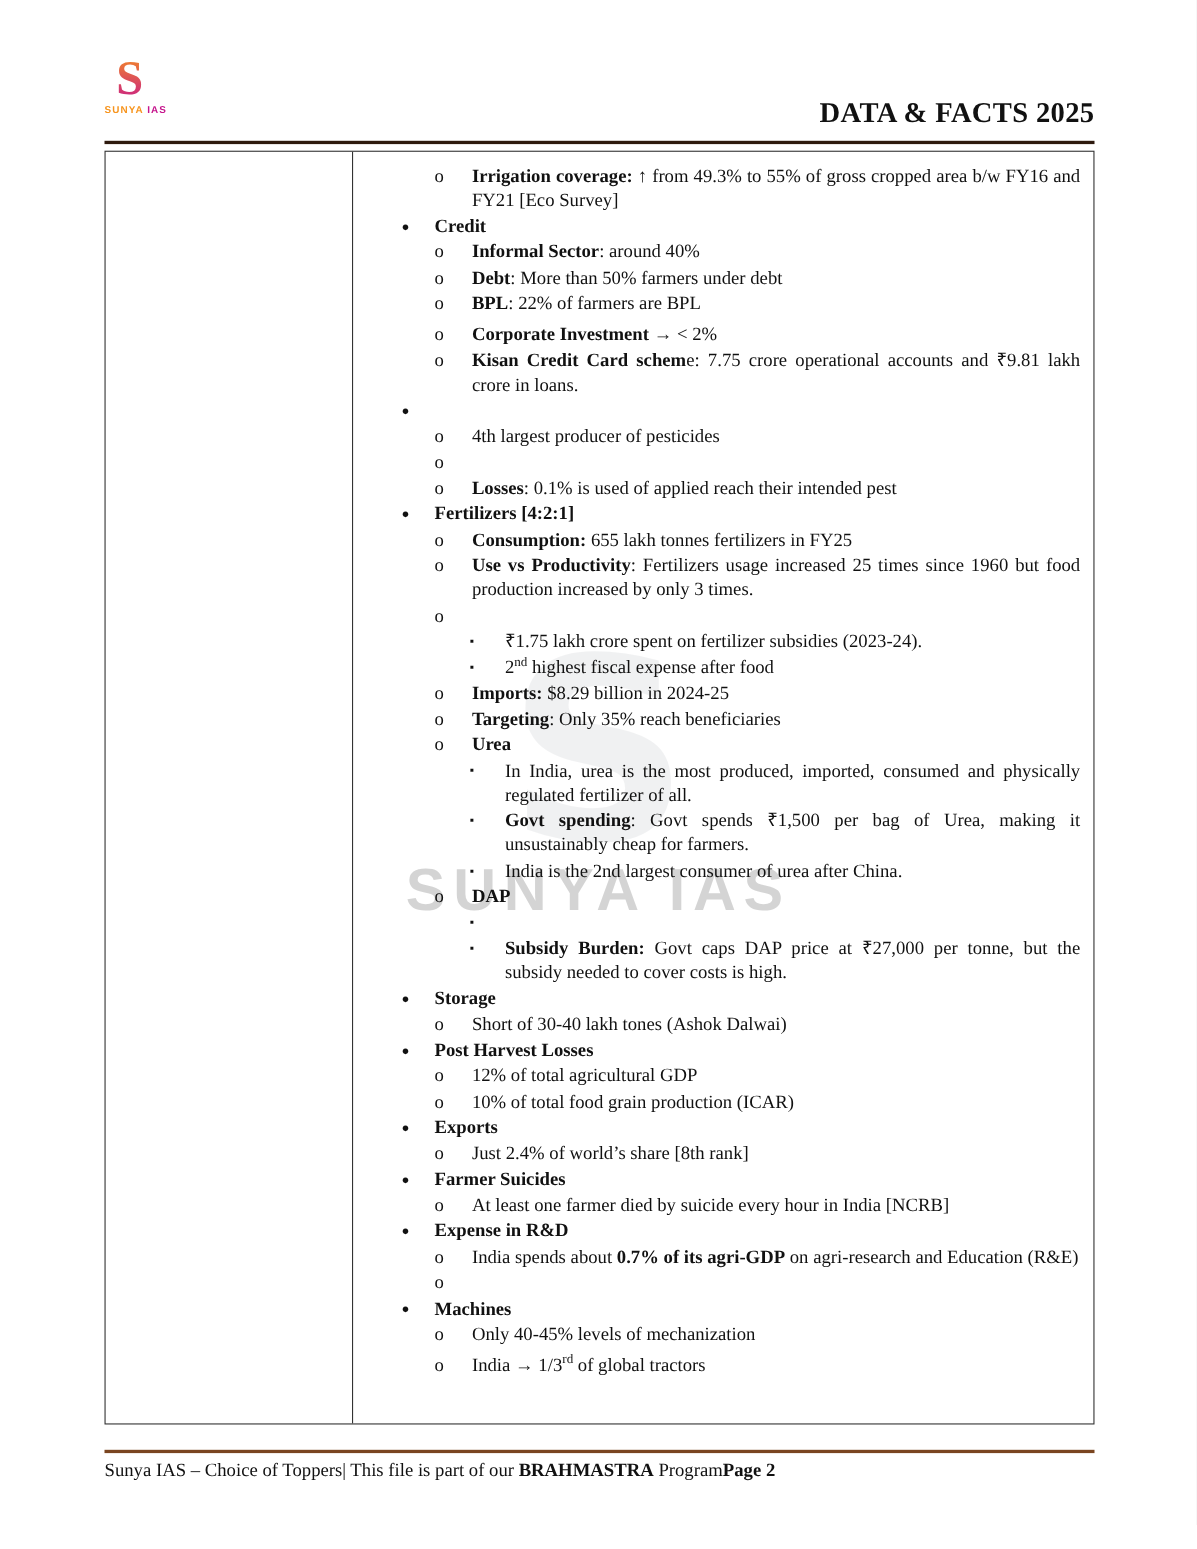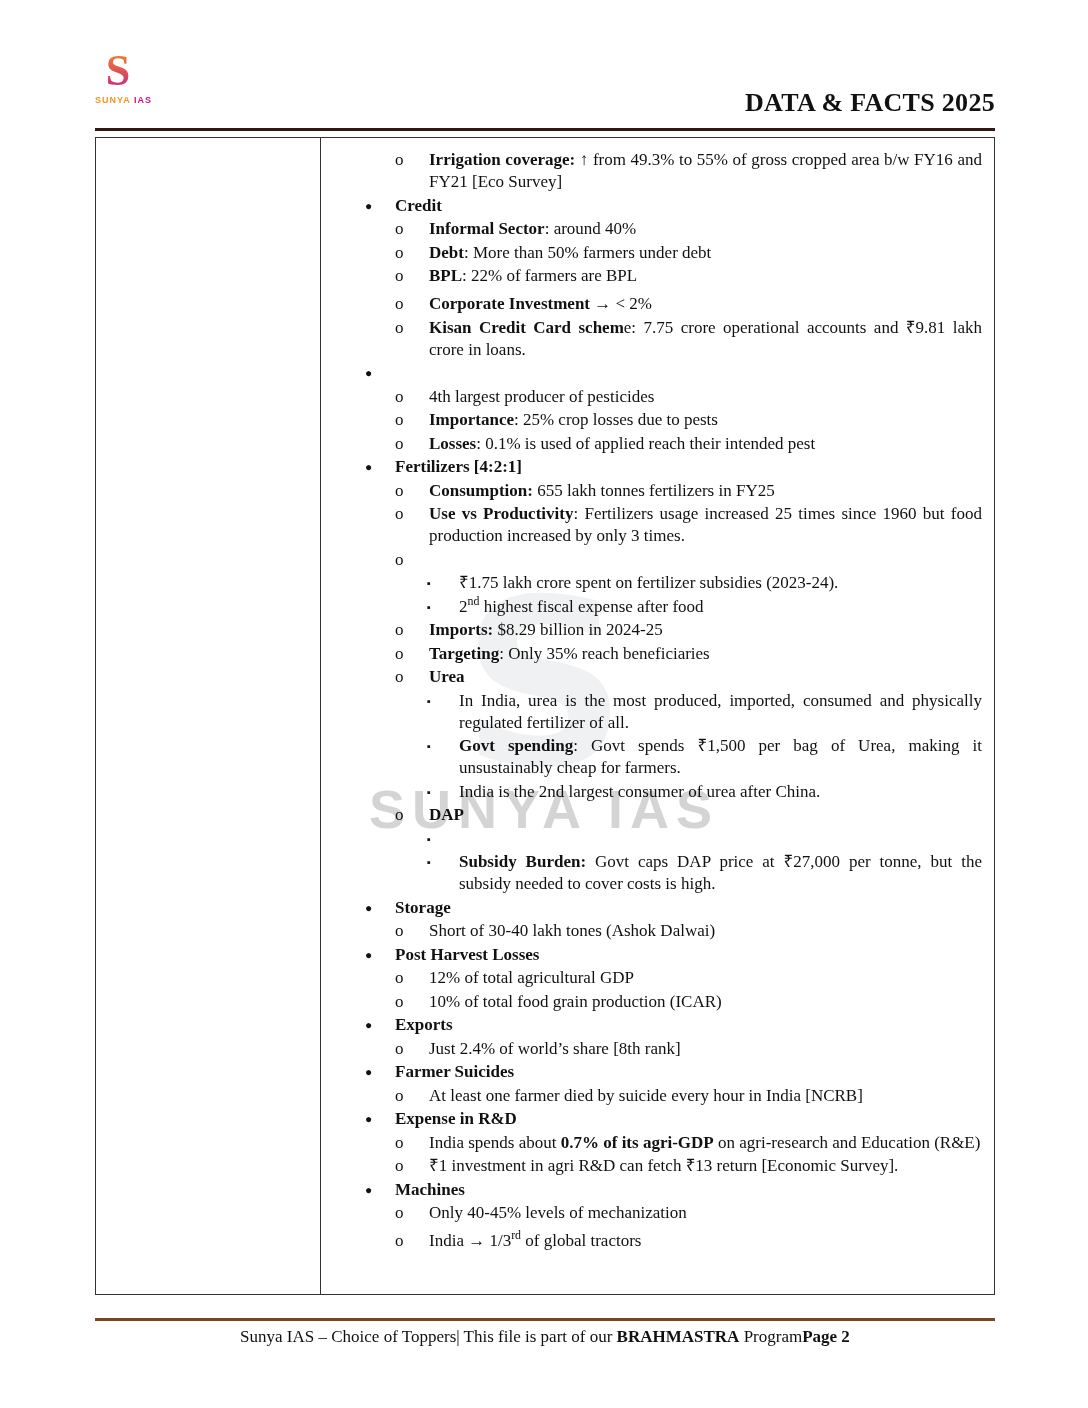--- a/index.html
+++ b/index.html
@@ -59,21 +59,21 @@
   .li.lvl2{padding-left:74px;}
   .li.lvl2 .marker{width:34px;font-size:17px;}
   .li.lvl3{padding-left:106px;}
   .li.lvl3 .marker{width:32px;font-size:11px;}
   .b{font-weight:bold;}
   sup{font-size:70%;line-height:0;}
   
   .footer-rule{position:absolute;left:95px;width:900px;top:1318px;height:3px;background:var(--footer-rule);}
   .footer-row{
     position:absolute;left:95px;width:900px;top:1327px;
-    display:flex;justify-content:center;
+    display:flex;justify-content:flex-start;
     font-size:17px;
   }
   .footer-page{font-weight:bold;}
 </style>
 </head>
 <body>
 
 <div class="page">
 
   <div class="logo">
@@ -129,21 +129,20 @@
         </div>
         <div class="li lvl1">
           <span class="marker">●</span>
         </div>
         <div class="li lvl2">
           <span class="marker">o</span>
           <span class="txt"><span>4th largest producer of pesticides</span></span>
         </div>
         <div class="li lvl2">
           <span class="marker">o</span>
-          <span class="txt"><span class="b">Importance</span><span>: 25% crop losses due to pests</span></span>
         </div>
         <div class="li lvl2">
           <span class="marker">o</span>
           <span class="txt"><span class="b">Losses</span><span>: 0.1% is used of applied reach their intended pest</span></span>
         </div>
         <div class="li lvl1">
           <span class="marker">●</span>
           <span class="txt"><span class="b">Fertilizers [4:2:1]</span></span>
         </div>
         <div class="li lvl2">
@@ -239,21 +238,20 @@
         <div class="li lvl1">
           <span class="marker">●</span>
           <span class="txt"><span class="b">Expense in R&amp;D</span></span>
         </div>
         <div class="li lvl2">
           <span class="marker">o</span>
           <span class="txt"><span>India spends about </span><span class="b">0.7% of its agri-GDP</span><span> on agri-research and Education (R&amp;E)</span></span>
         </div>
         <div class="li lvl2">
           <span class="marker">o</span>
-          <span class="txt"><span>₹1 investment in agri R&amp;D can fetch ₹13 return [Economic Survey].</span></span>
         </div>
         <div class="li lvl1">
           <span class="marker">●</span>
           <span class="txt"><span class="b">Machines</span></span>
         </div>
         <div class="li lvl2">
           <span class="marker">o</span>
           <span class="txt"><span>Only 40-45% levels of mechanization</span></span>
         </div>
         <div class="li lvl2" style="margin-top: 6px;">

